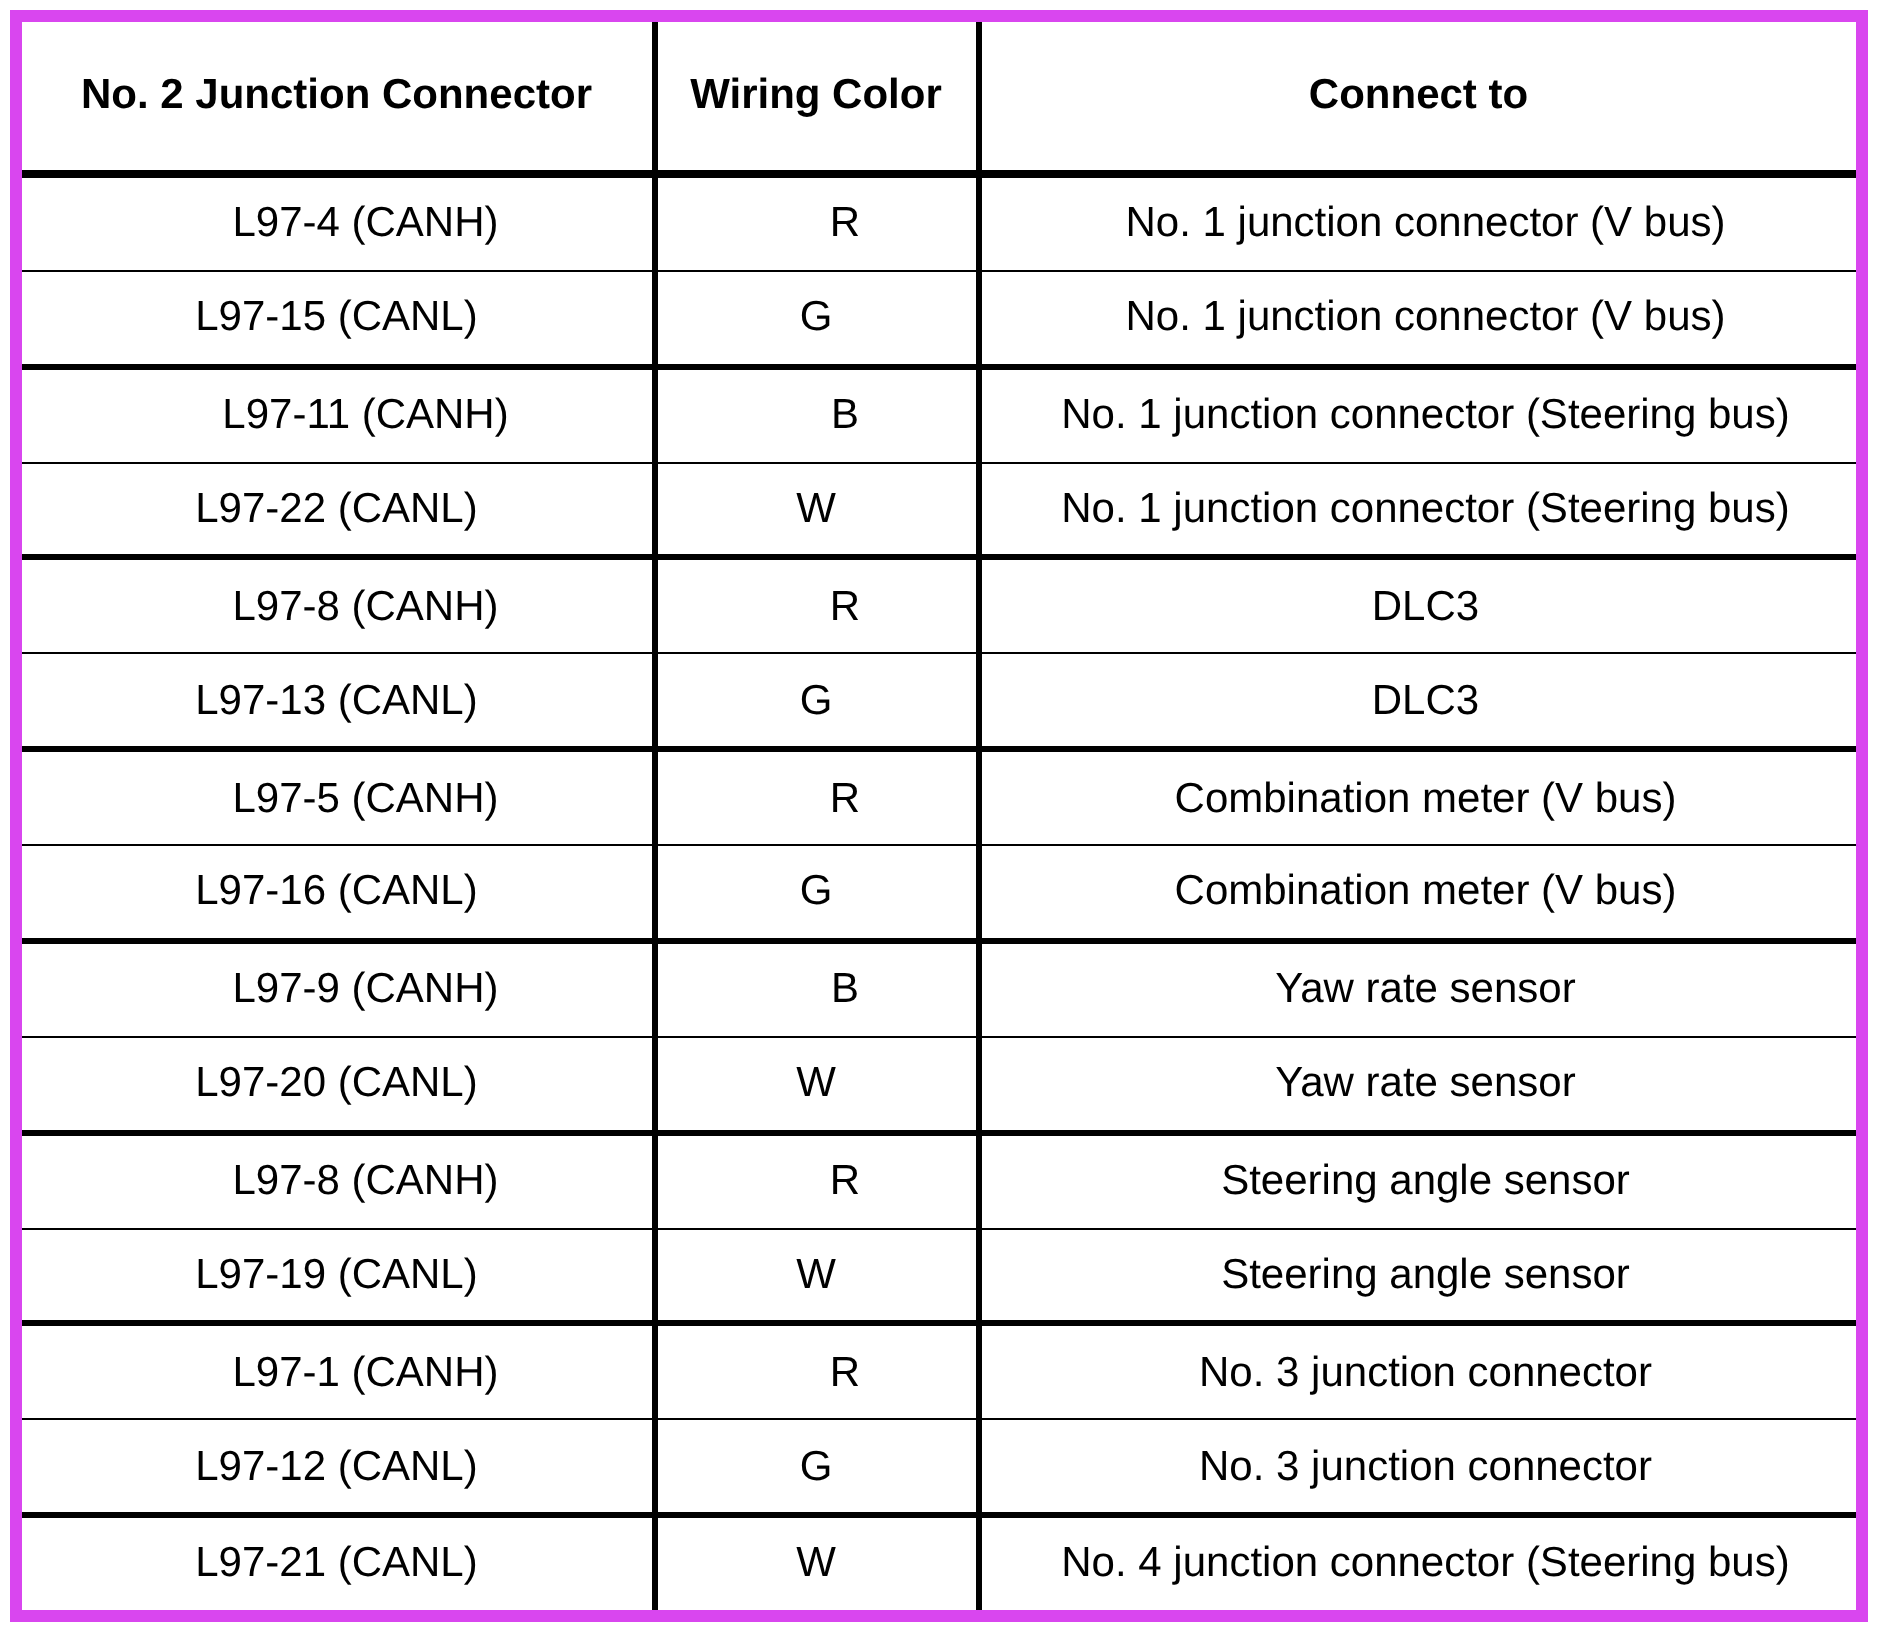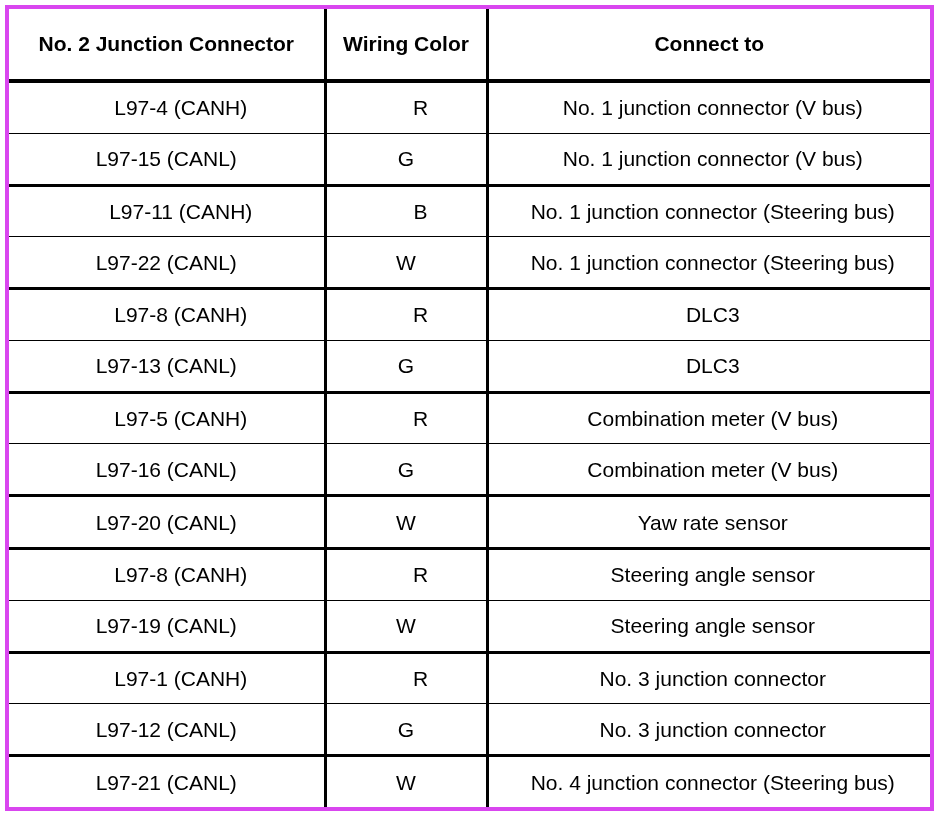--- a/index.html
+++ b/index.html
@@ -15,21 +15,21 @@
     overflow: hidden;
   }
 
   #table-wrap {
     position: absolute;
     left: 5px;
     top: 5px;
     width: 929px;
     height: 806px;
     box-sizing: border-box;
-    border: 4px solid #d946ef;
+    border: 6px solid #d946ef;
     background: #ffffff;
   }
 
   table.spec-table {
     width: 100%;
     height: 100%;
     border-collapse: collapse;
     table-layout: fixed;
     background: #ffffff;
   }
@@ -63,25 +63,25 @@
     height: 40px;
     border-bottom: 4px solid #000000;
     text-align: center;
   }
   tr.header-row th.col1 {
     text-align: center;
     padding: 0 2px;
   }
   tr.header-row th.col2 {
     text-align: center;
-    padding: 15px 2px;
+    padding: 0 2px;
   }
   tr.header-row th.col3 {
     text-align: center;
-    padding: 0 4px;
+    padding: 17px 4px;
   }
 
   
   tr.data-row td {
     height: 42px;
     font-weight: normal;
   }
   tr.data-row td.col1 { text-align: center; }
   tr.data-row td.col2 { text-align: center; }
   tr.data-row td.col3 { text-align: center; padding-left: 7px; }
@@ -142,20 +142,25 @@
         <tr class="data-row div-thin">
           <td class="col1">L97-5 (CANH)</td>
           <td class="col2">R</td>
           <td class="col3">Combination meter (V bus)</td>
         </tr>
         <tr class="data-row div-thick">
           <td class="col1">L97-16 (CANL)</td>
           <td class="col2">G</td>
           <td class="col3">Combination meter (V bus)</td>
         </tr>
+        <tr class="data-row div-thin">
+          <td class="col1">L97-9 (CANH)</td>
+          <td class="col2">B</td>
+          <td class="col3">Yaw rate sensor</td>
+        </tr>
         <tr class="data-row div-thick">
           <td class="col1">L97-20 (CANL)</td>
           <td class="col2">W</td>
           <td class="col3">Yaw rate sensor</td>
         </tr>
         <tr class="data-row div-thin">
           <td class="col1">L97-8 (CANH)</td>
           <td class="col2">R</td>
           <td class="col3">Steering angle sensor</td>
         </tr>

